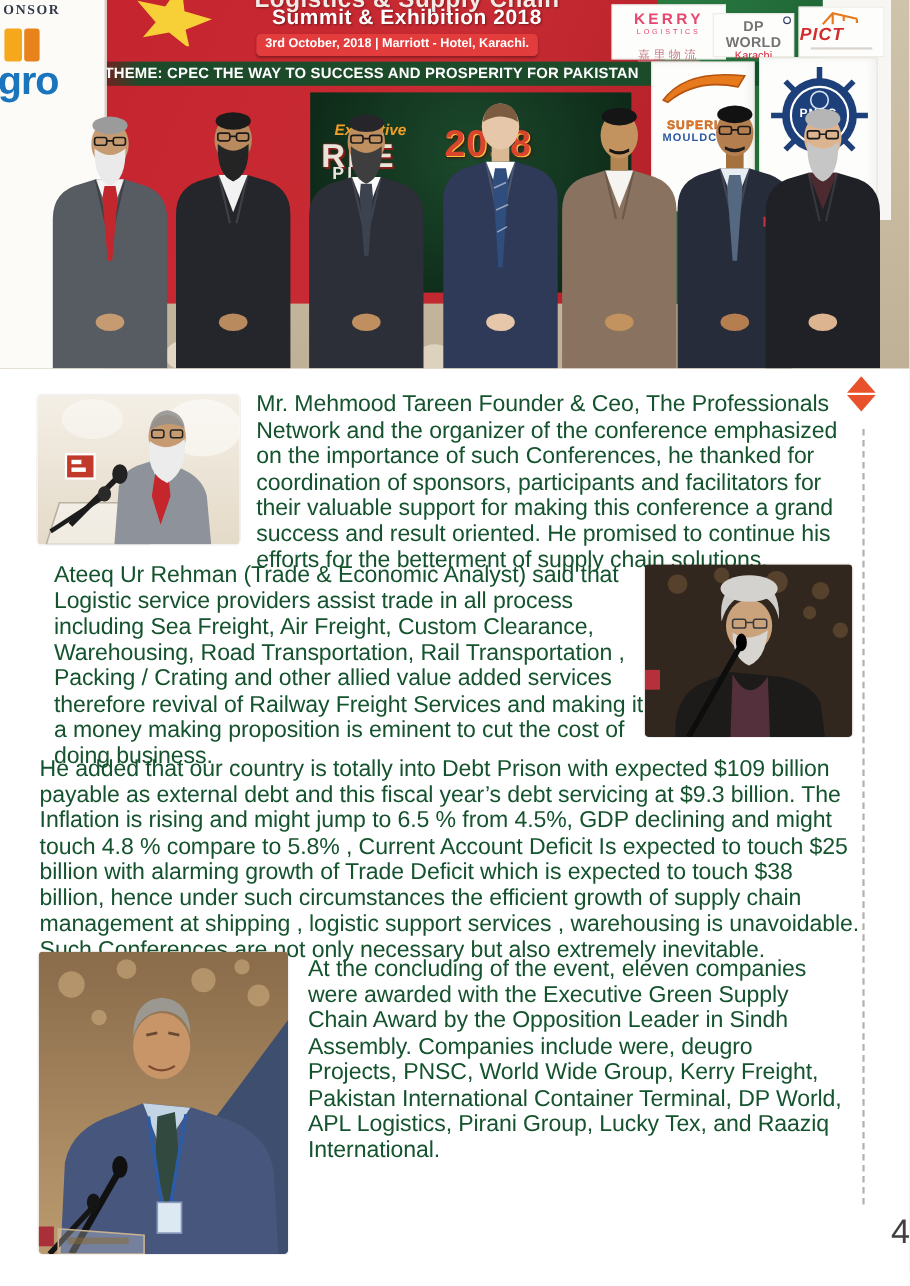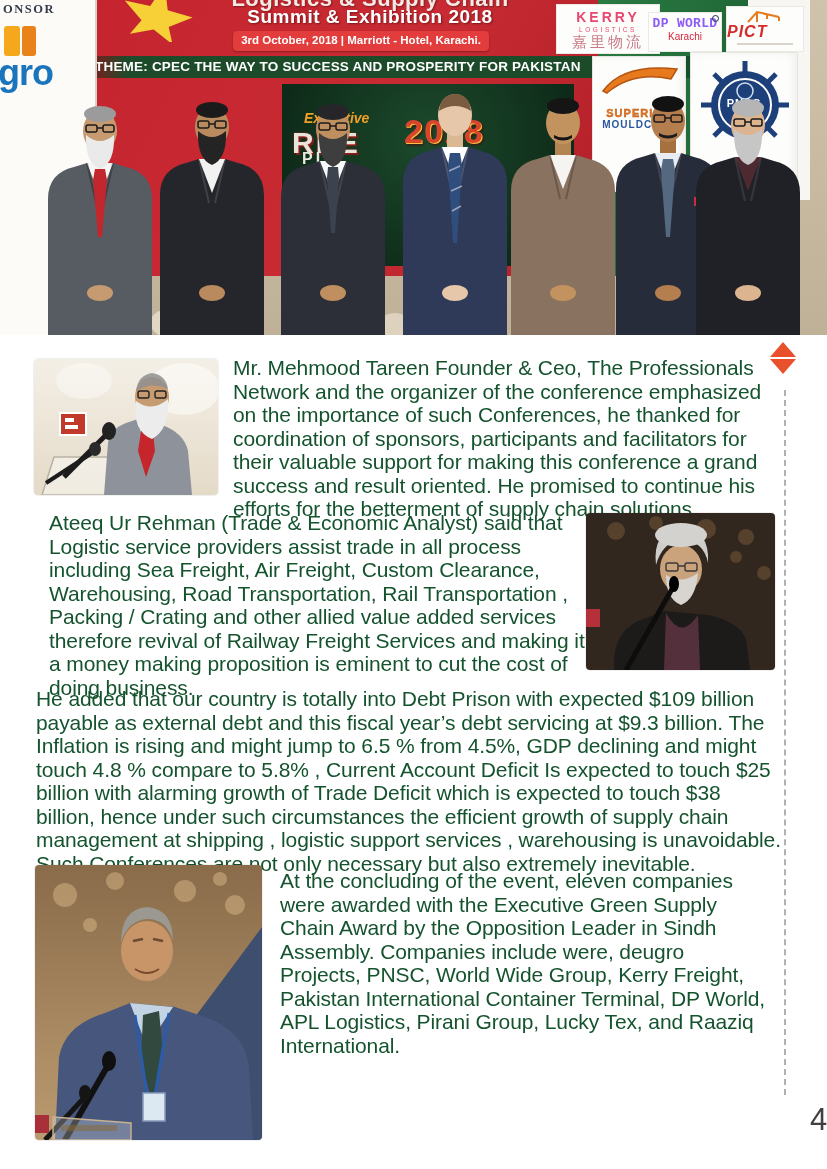--- a/index.html
+++ b/index.html
@@ -41,23 +41,23 @@
   .theme-band { left:88px; top:56px; width:654px; height:22px; line-height:22px;
                 background:linear-gradient(90deg, rgba(130,22,28,.93) 0%, rgba(16,78,42,.93) 6%);
                 color:#fff; font-size:13.5px; font-weight:bold; padding-left:7px;
                 letter-spacing:.2px; white-space:nowrap; }
 
   
   .card { background:#fdfdfc; border:1px solid #eceae5; }
   .kerry { left:556px; top:4px; width:104px; height:50px; text-align:center; padding-top:4px; }
   .kerry-name { font-size:14px; font-weight:bold; color:#e8486e; letter-spacing:3px; }
   .kerry-sub  { font-size:6.5px; color:#e8486e; letter-spacing:2.6px; margin-top:1px; }
-  .kerry-cn   { font-size:15px; color:#c87c88; letter-spacing:3px; margin-top:0; }
+  .kerry-cn   { font-size:11px; color:#c87c88; letter-spacing:3px; margin-top:10px;text-decoration:underline; }
   .dpw { left:648px; top:12px; width:74px; height:40px; text-align:center; padding-top:3px; }
-  .dpw-name { font-size:13px; font-weight:bold; color:#8b5cf6; letter-spacing:.3px;font-family:Liberation Mono, monospace; }
+  .dpw-name { font-size:13px; font-weight:bold; color:#737373; letter-spacing:.3px; }
   .dpw-city { font-size:10px; color:#d2263c; margin-top:0px; }
   .dpw-e { position:absolute; right:2px; top:2px; width:7px; height:7px; border:1px solid #1f2b56;
            border-radius:50%; font-size:5px; line-height:5px; color:#1f2b56; }
   .pict { left:726px; top:6px; width:78px; height:46px; text-align:left; padding-top:2px; }
   .pict-name { font-size:16px; font-weight:bold; font-style:italic; color:#d42b2b; letter-spacing:1px; }
   .pict-line { width:56px; height:2px; background:#d8d4cc; margin:2px auto 0; }
 
   
   .cube { background:#fdfdfb; border:1px solid #e7e4dd; box-shadow:inset -4px 0 8px rgba(0,0,0,.05);margin-left:44px; }
   .cube-superior { left:548px; top:56px; width:94px; height:136px; text-align:center; }

